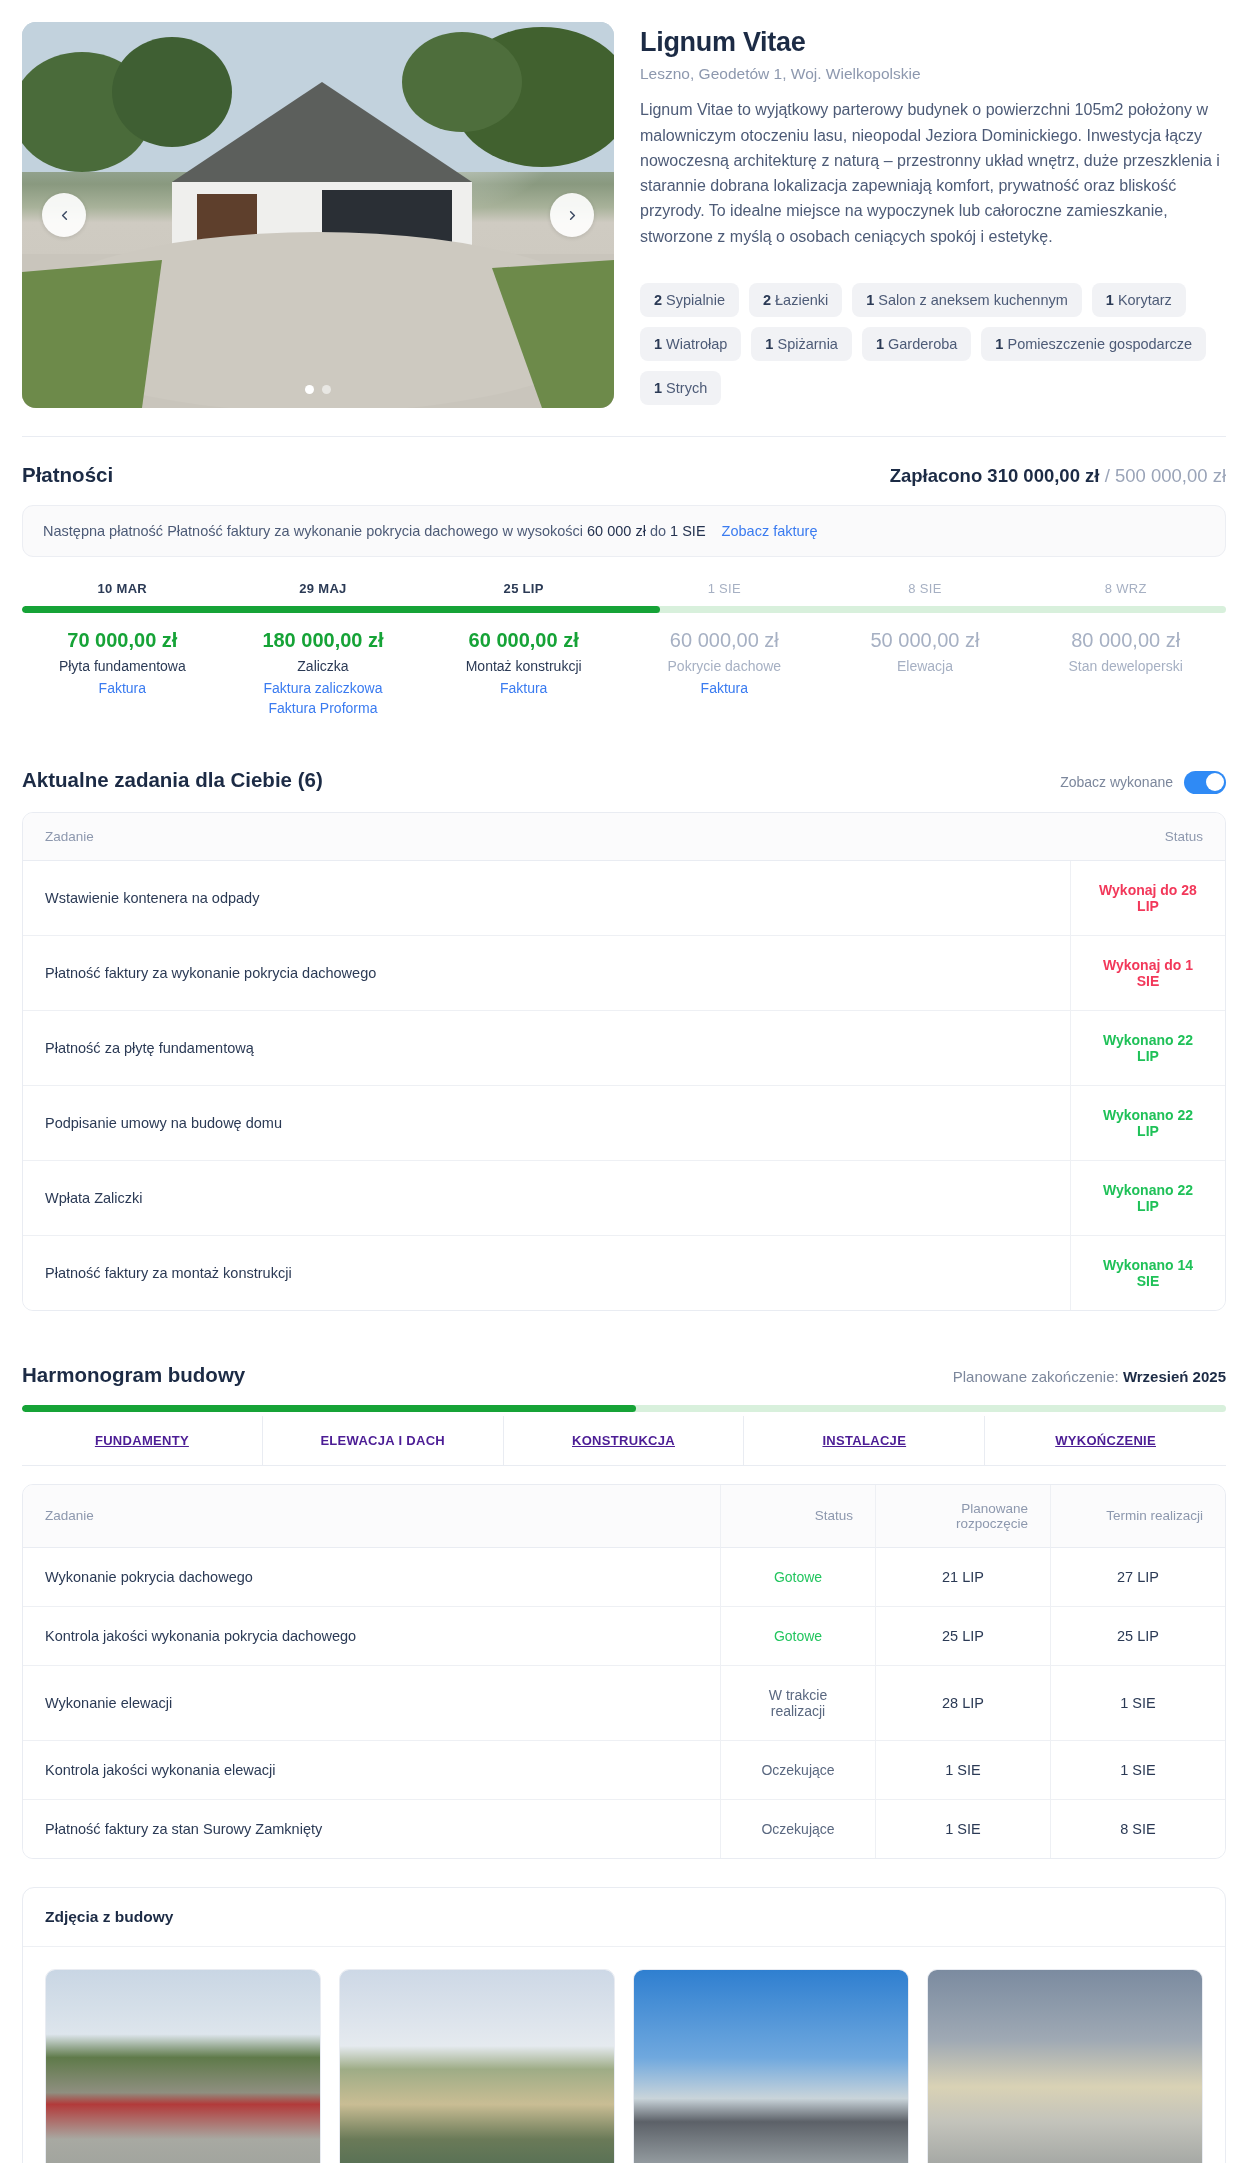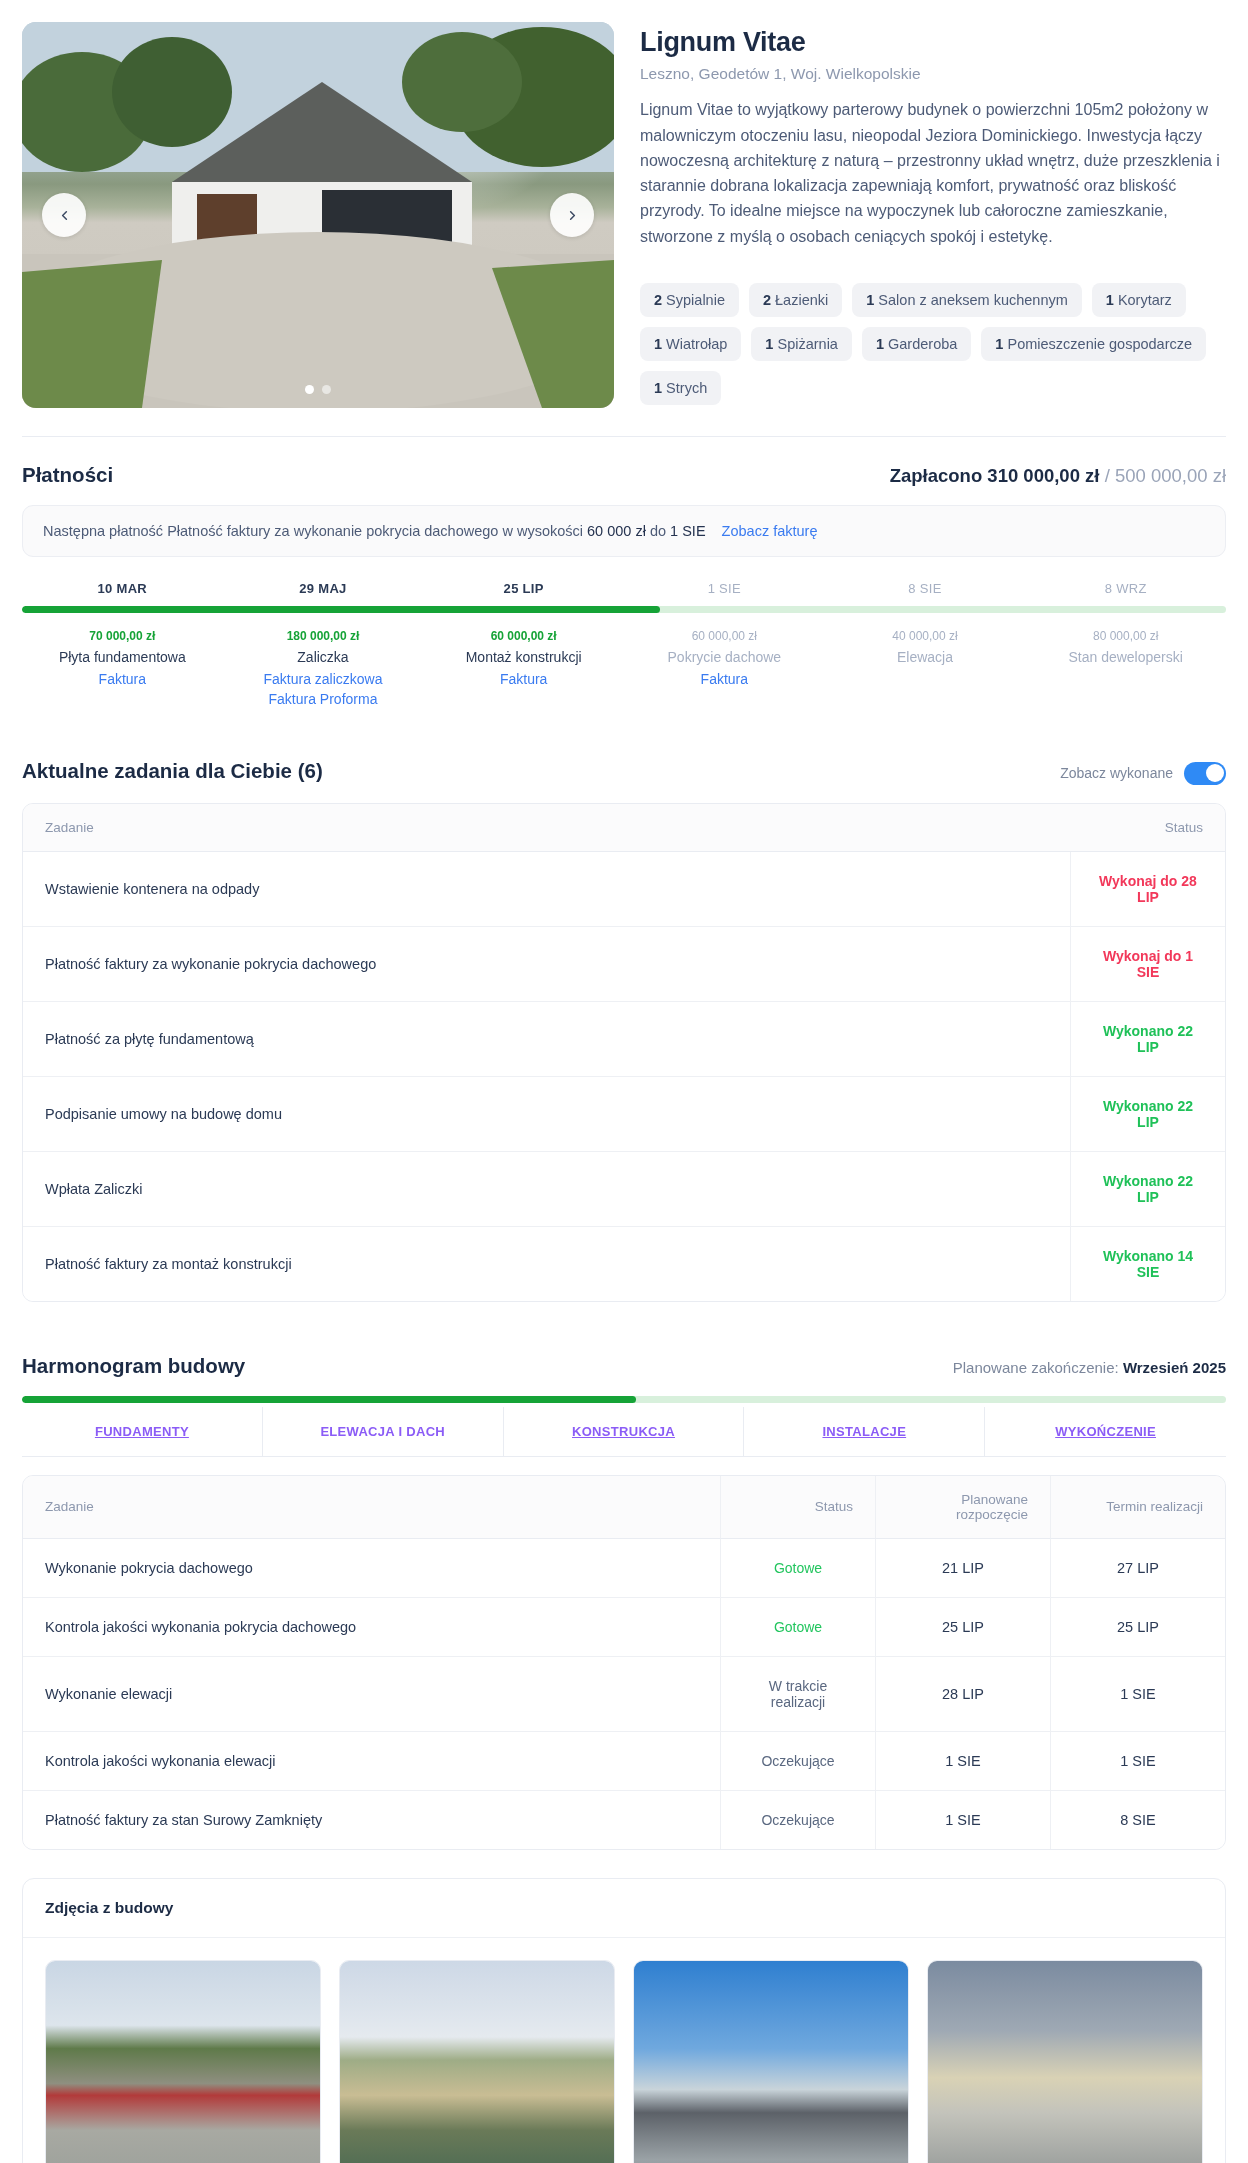--- a/index.html
+++ b/index.html
@@ -147,21 +147,21 @@
     margin: 10px 0 16px 0;
     position: relative;
     overflow: hidden;
   }
   .tl-bar .fill {
     position: absolute; left: 0; top: 0; bottom: 0;
     background: #16a337;
     border-radius: 4px;
   }
   .tl-col { text-align: center; padding: 0 6px; }
-  .tl-amt { font-size: 12px; font-weight: 700; color: #16a337; }
+  .tl-amt { font-size: 20px; font-weight: 700; color: #16a337; }
   .tl-amt.future { color: #a6b0c3; font-weight: 400; }
   .tl-name { font-size: 14px; color: #2b3a55; margin-top: 6px; }
   .tl-name.future { color: #a6b0c3; }
   .tl-links { margin-top: 6px; display: flex; flex-direction: column; gap: 4px; }
   .tl-links a { font-size: 14px; }
 
   
   .toggle-wrap { display: flex; align-items: center; gap: 11px; }
   .toggle-label { font-size: 14px; color: #7c879c; }
   .toggle {
@@ -224,21 +224,21 @@
   .stages {
     display: grid;
     grid-template-columns: repeat(5, 1fr);
     border-bottom: 1px solid #e9ecf2;
   }
   .stage {
     text-align: center;
     padding: 17px 4px;
     font-size: 13px;
     font-weight: 700;
-    color: #8b5cf6;
+    color: #4c1d95;
     letter-spacing: 0.3px;
     cursor: pointer;
     border-right: 1px solid #e9ecf2;
     text-decoration: underline;
   }
   .stage:last-child { border-right: none; }
   .stage.active { text-decoration: none; }
 
   .sched-table { margin-top: 18px; }
   .sc-status { width: 155px; }
@@ -397,21 +397,21 @@
             </div>
           </div>
           <div class="tl-col">
             <div class="tl-amt future">60 000,00 zł</div>
             <div class="tl-name future">Pokrycie dachowe</div>
             <div class="tl-links">
               <a class="link">Faktura</a>
             </div>
           </div>
           <div class="tl-col">
-            <div class="tl-amt future">40 000,00 zł</div>
+            <div class="tl-amt future">50 000,00 zł</div>
             <div class="tl-name future">Elewacja</div>
             <div class="tl-links"></div>
           </div>
           <div class="tl-col">
             <div class="tl-amt future">80 000,00 zł</div>
             <div class="tl-name future">Stan deweloperski</div>
             <div class="tl-links"></div>
           </div>
         </div>
     </div>

